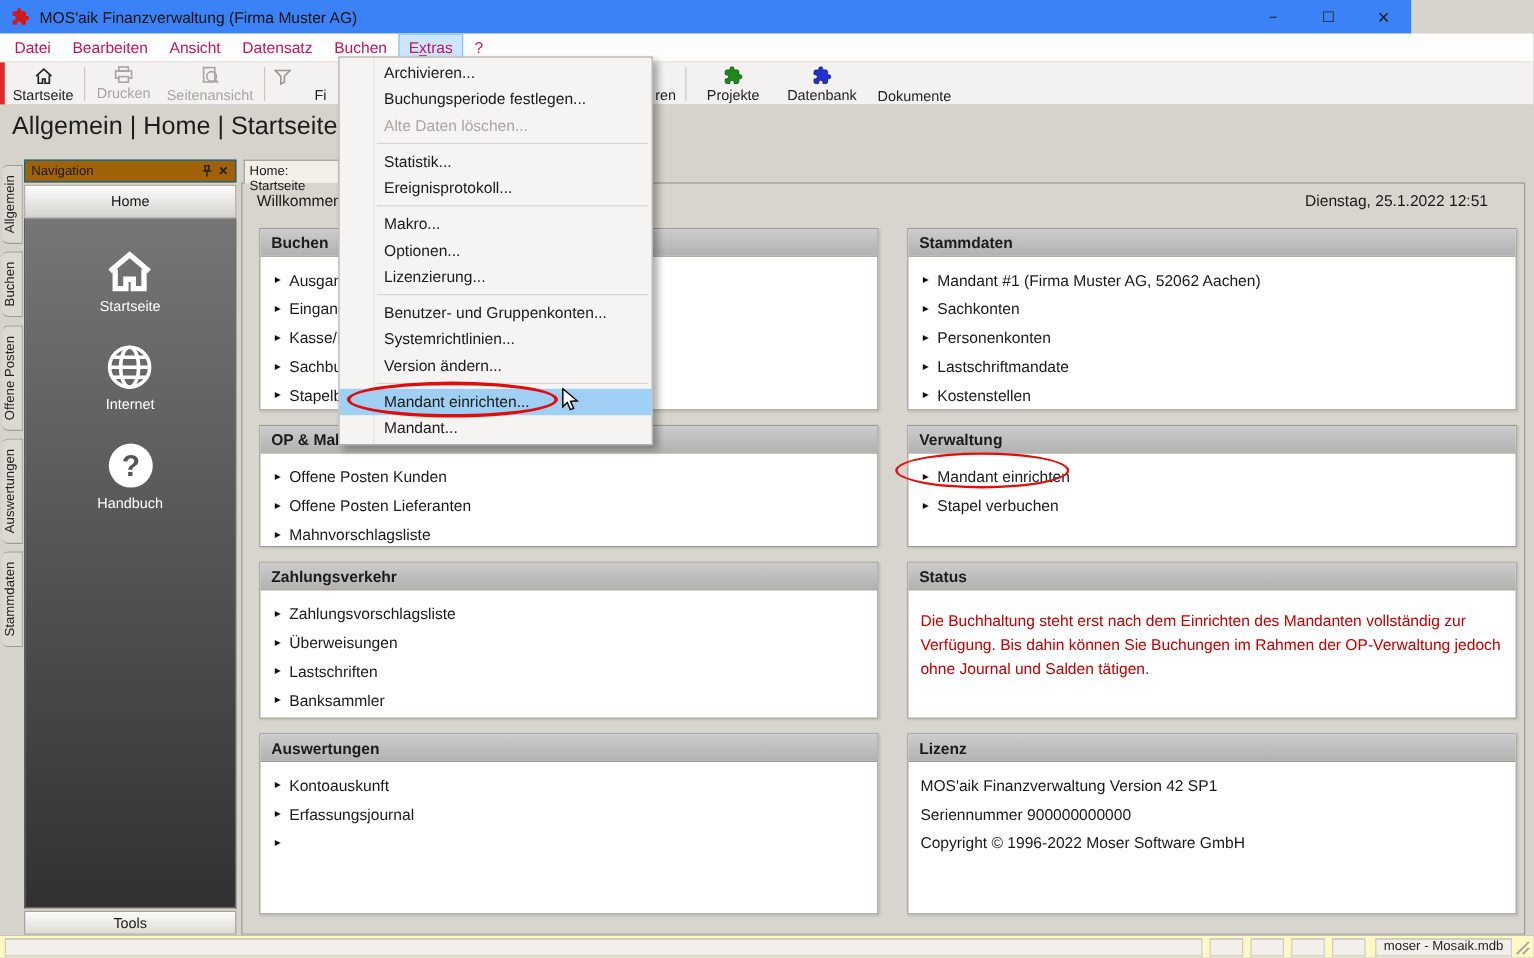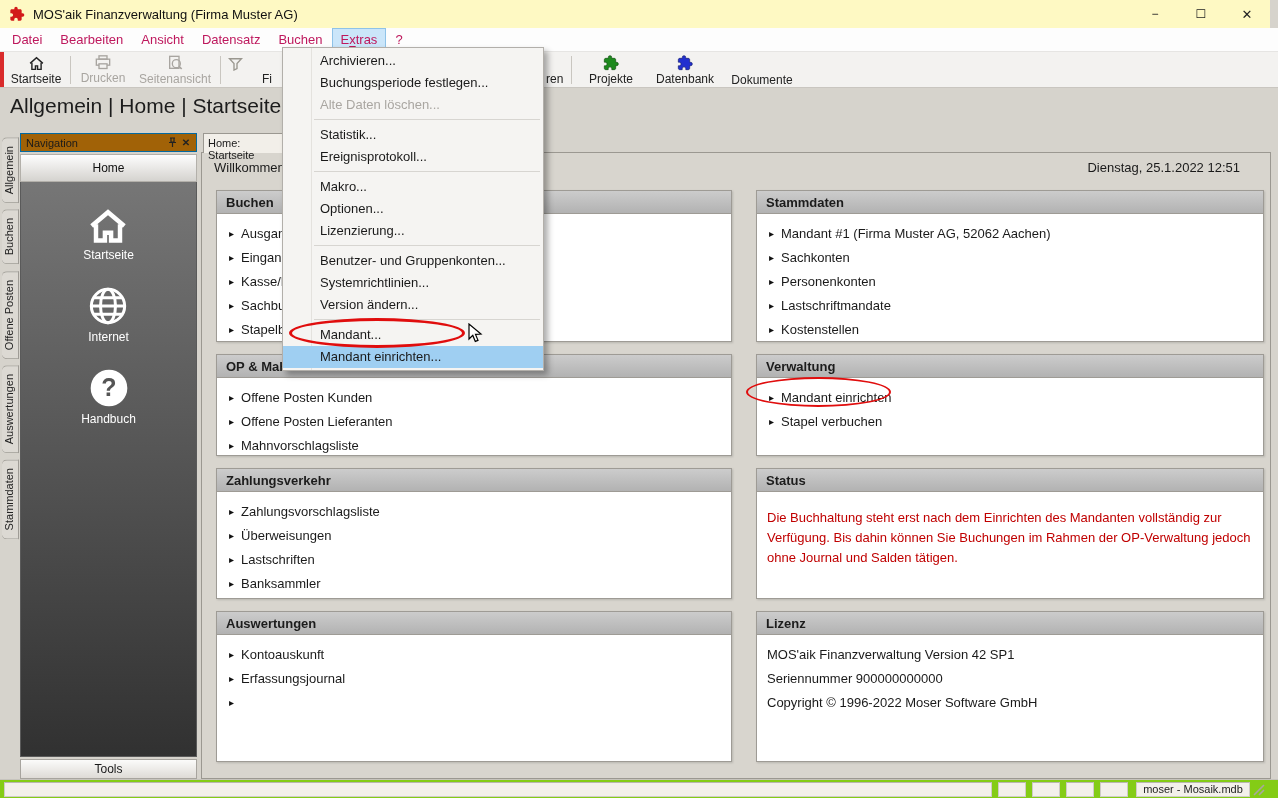--- a/index.html
+++ b/index.html
@@ -1,20 +1,20 @@
 <!DOCTYPE html>
 <html><head>
 <meta charset="utf-8">
 <style>
   * { margin:0; padding:0; box-sizing:border-box; }
   html,body { width:1278px; height:798px; }
   body { position:relative; font-family:"Liberation Sans",sans-serif; background:#d6d3cc; overflow:hidden; color:#1a1a1a; }
 
   
-  .titlebar { position:absolute; left:0; top:0; width:1270px; height:28px; background:#fef9c3; display:flex; align-items:center; }
+  .titlebar { position:absolute; left:0; top:0; width:1176px; height:28px; background:#3b82f6; display:flex; align-items:center; }
   .titlebar .appicon { width:16px; height:16px; margin:0 8px 0 9px; }
   .titlebar .title { font-size:13px; color:#111; }
   .wincontrols { margin-left:auto; display:flex; height:100%; }
   .wc { width:46px; display:flex; align-items:center; justify-content:center; font-size:12px; color:#222; }
 
   
   .menubar { position:absolute; left:0; top:28px; width:1278px; height:23px; background:#fdfdfd; display:flex; align-items:stretch; padding-left:3px; }
   .mb-item { padding:3px 8px 0 8px; font-size:13px; color:#be185d; border:1px solid transparent; }
   .mb-item.active { background:#cbe6fa; border:1px solid #8fc3e8; }
   .mb-item u { text-underline-offset:2px; }
@@ -75,21 +75,21 @@
   .m-sep { height:8px; position:relative; }
   .m-sep::after { content:""; position:absolute; left:31px; right:3px; top:3px; border-top:1px solid #d7d5d1; }
 
   
   .red-ellipse { position:absolute; border:3px solid #e00d0d; border-radius:50%; z-index:8; }
   .re-menu { left:289px; top:318px; width:176px; height:30px; }
   .re-verw { left:746px; top:377px; width:145px; height:30px; border-width:2.5px; }
   .cursor { position:absolute; left:468px; top:323px; z-index:9; }
 
   
-  .statusbar { position:absolute; left:0; top:779px; width:1278px; height:19px; background:#84cc16; border-top:1px solid #c6c3bd; display:flex; align-items:center; padding:0 12px 0 4px; }
+  .statusbar { position:absolute; left:0; top:779px; width:1278px; height:19px; background:#fef9c3; border-top:1px solid #c6c3bd; display:flex; align-items:center; padding:0 2px 0 4px; }
   .sb-cell { height:15px; border:1px solid #cfccc6; border-top-color:#b9b6b0; background:#f3f0eb; }
   .sb-spacer { flex:1; }
   .sb-small { width:28px; margin-left:6px; }
   .sb-db { width:114px; margin-left:8px; font-size:11px; display:flex; align-items:center; justify-content:center; color:#222; }
   .sb-grip { width:15px; height:15px; margin-left:1px; }
 
   svg { display:block; }
 </style>
 </head>
 <body>
@@ -374,22 +374,22 @@
     <div class="m-item">Ereignisprotokoll...</div>
     <div class="m-sep"></div>
     <div class="m-item">Makro...</div>
     <div class="m-item">Optionen...</div>
     <div class="m-item">Lizenzierung...</div>
     <div class="m-sep"></div>
     <div class="m-item">Benutzer- und Gruppenkonten...</div>
     <div class="m-item">Systemrichtlinien...</div>
     <div class="m-item">Version ändern...</div>
     <div class="m-sep"></div>
+    <div class="m-item hl">Mandant einrichten...</div>
     <div class="m-item">Mandant...</div>
-    <div class="m-item hl">Mandant einrichten...</div>
   </div>
 
 <div class="red-ellipse re-menu"></div>
 <div class="red-ellipse re-verw"></div>
 <svg class="cursor" width="15" height="21" viewBox="0 0 15 21">
     <path d="M1 1v15l3.8-3.6 2.5 6 2.7-1.1-2.5-5.9 5.5-.4z" fill="#fff" stroke="#000" stroke-width="1.2"></path>
   </svg>
 
 <div class="statusbar">
   <div class="sb-cell sb-spacer"></div>

